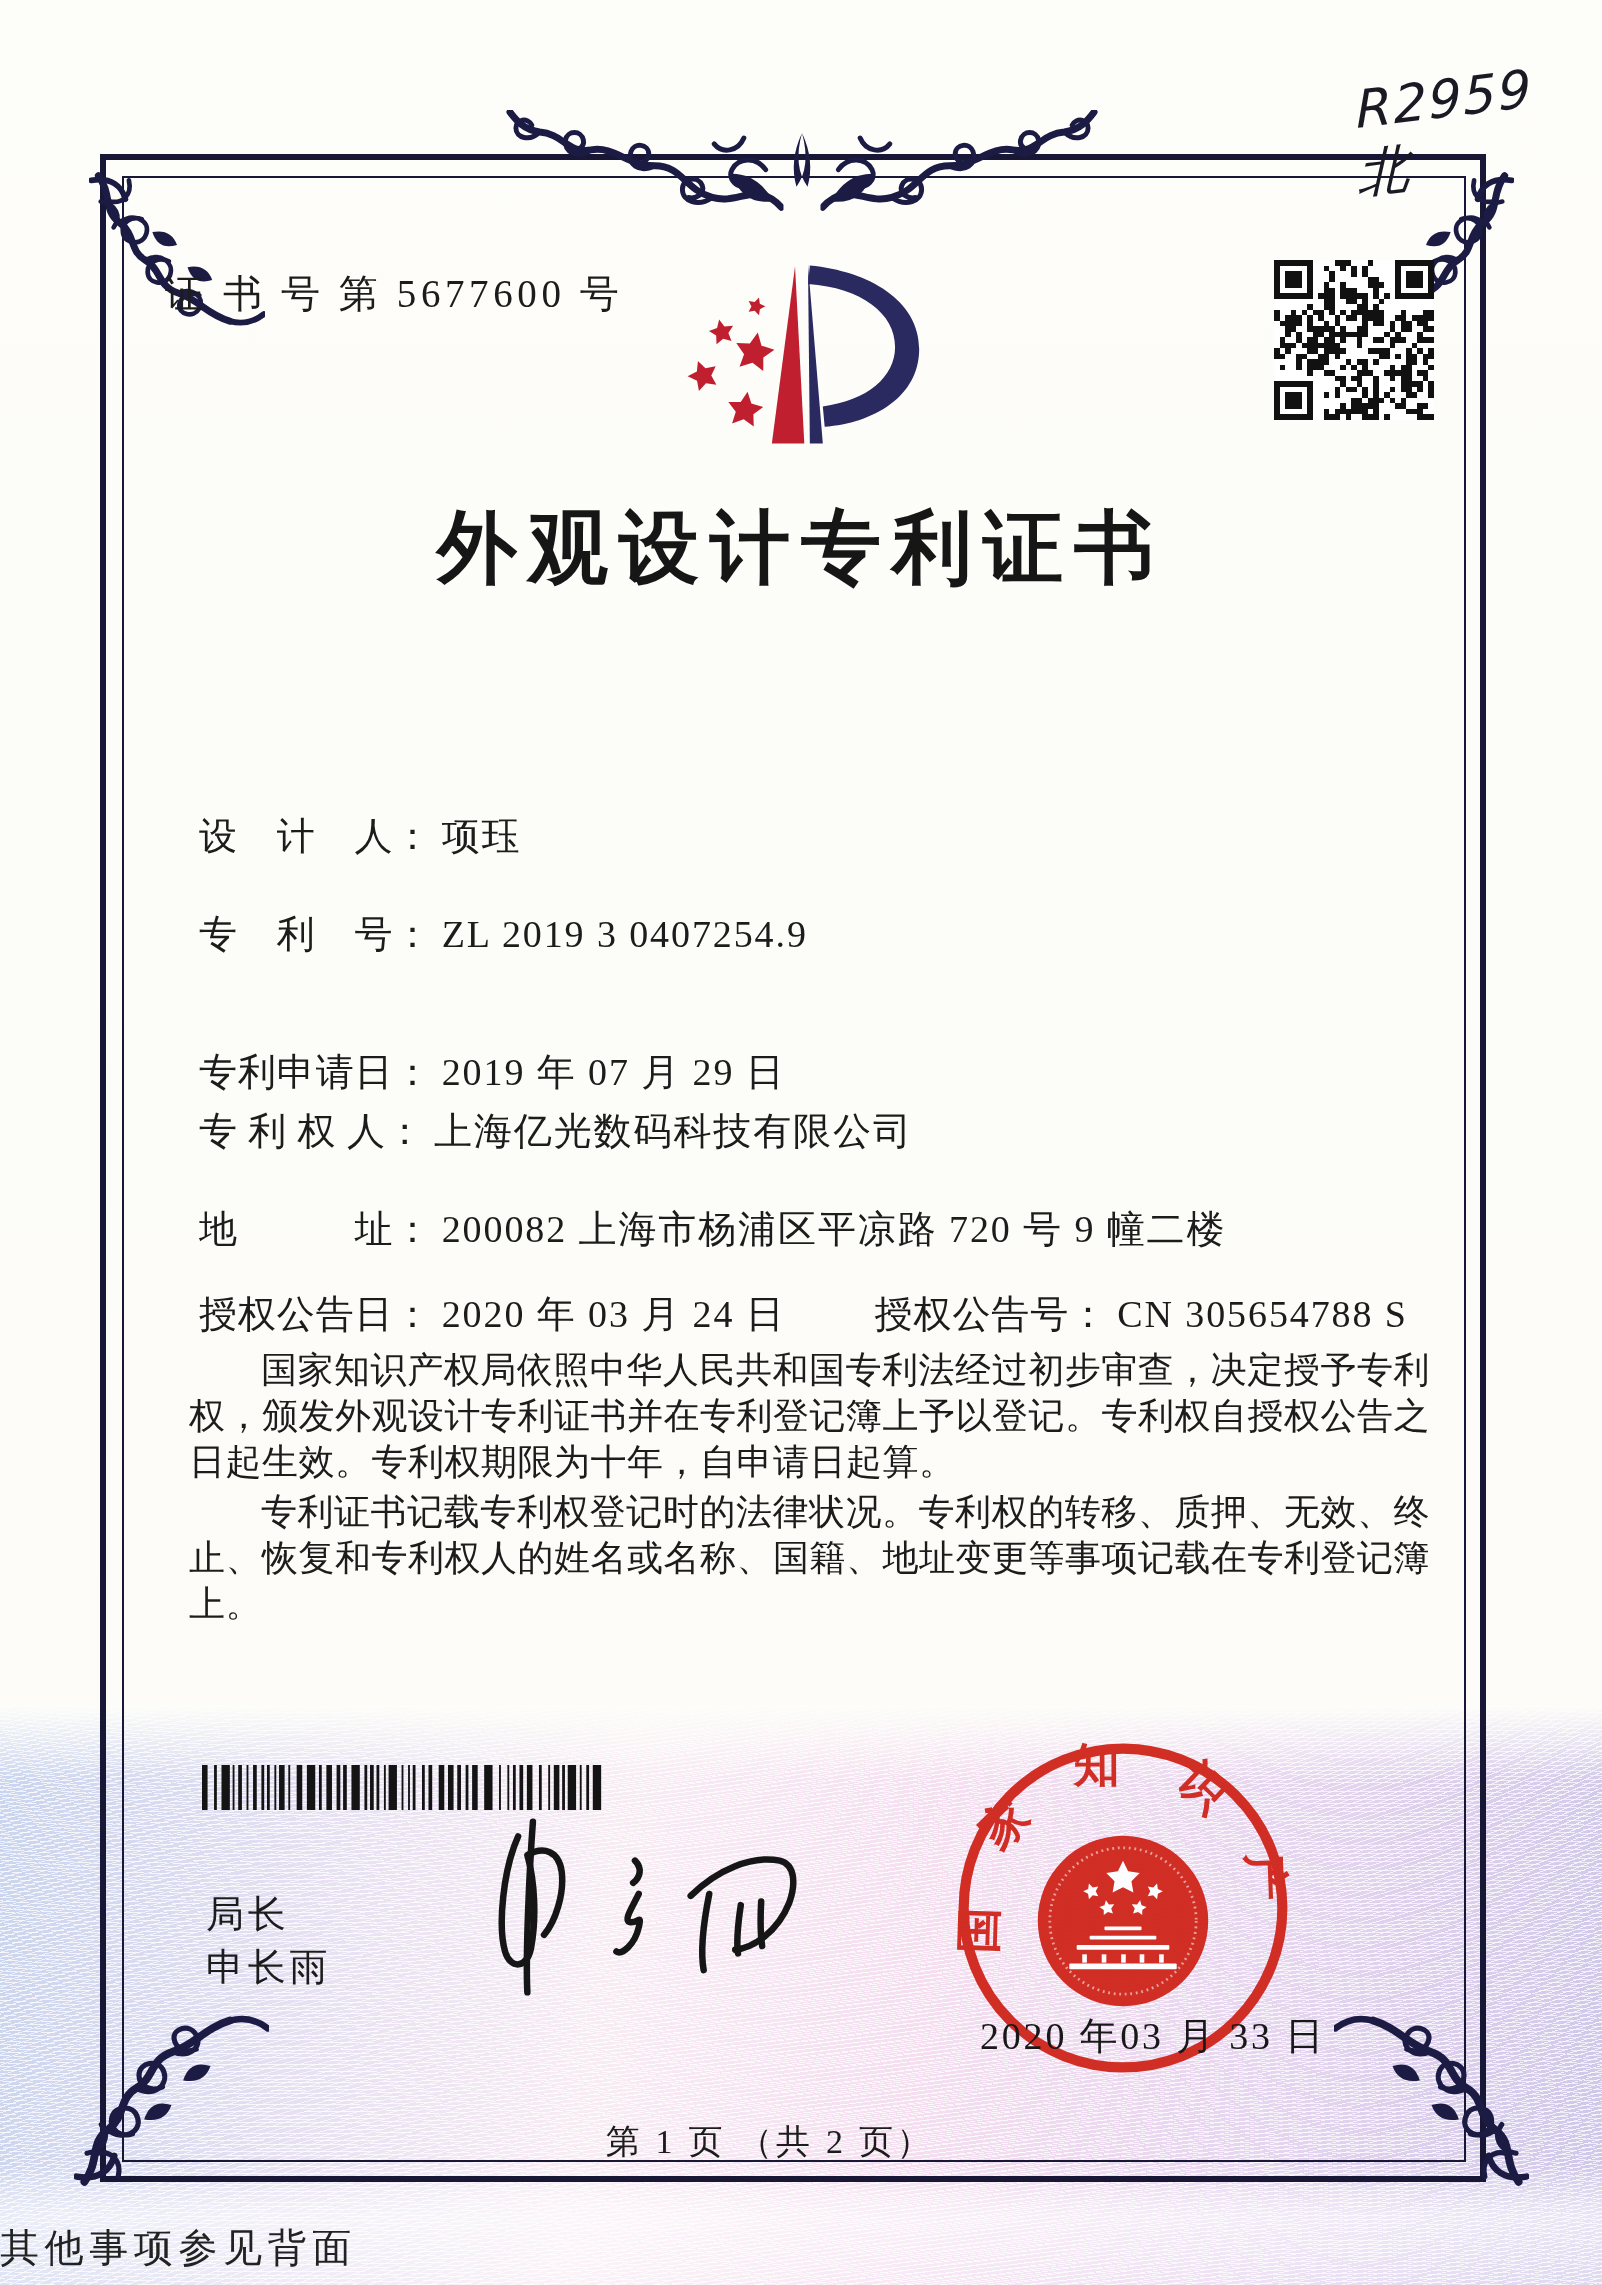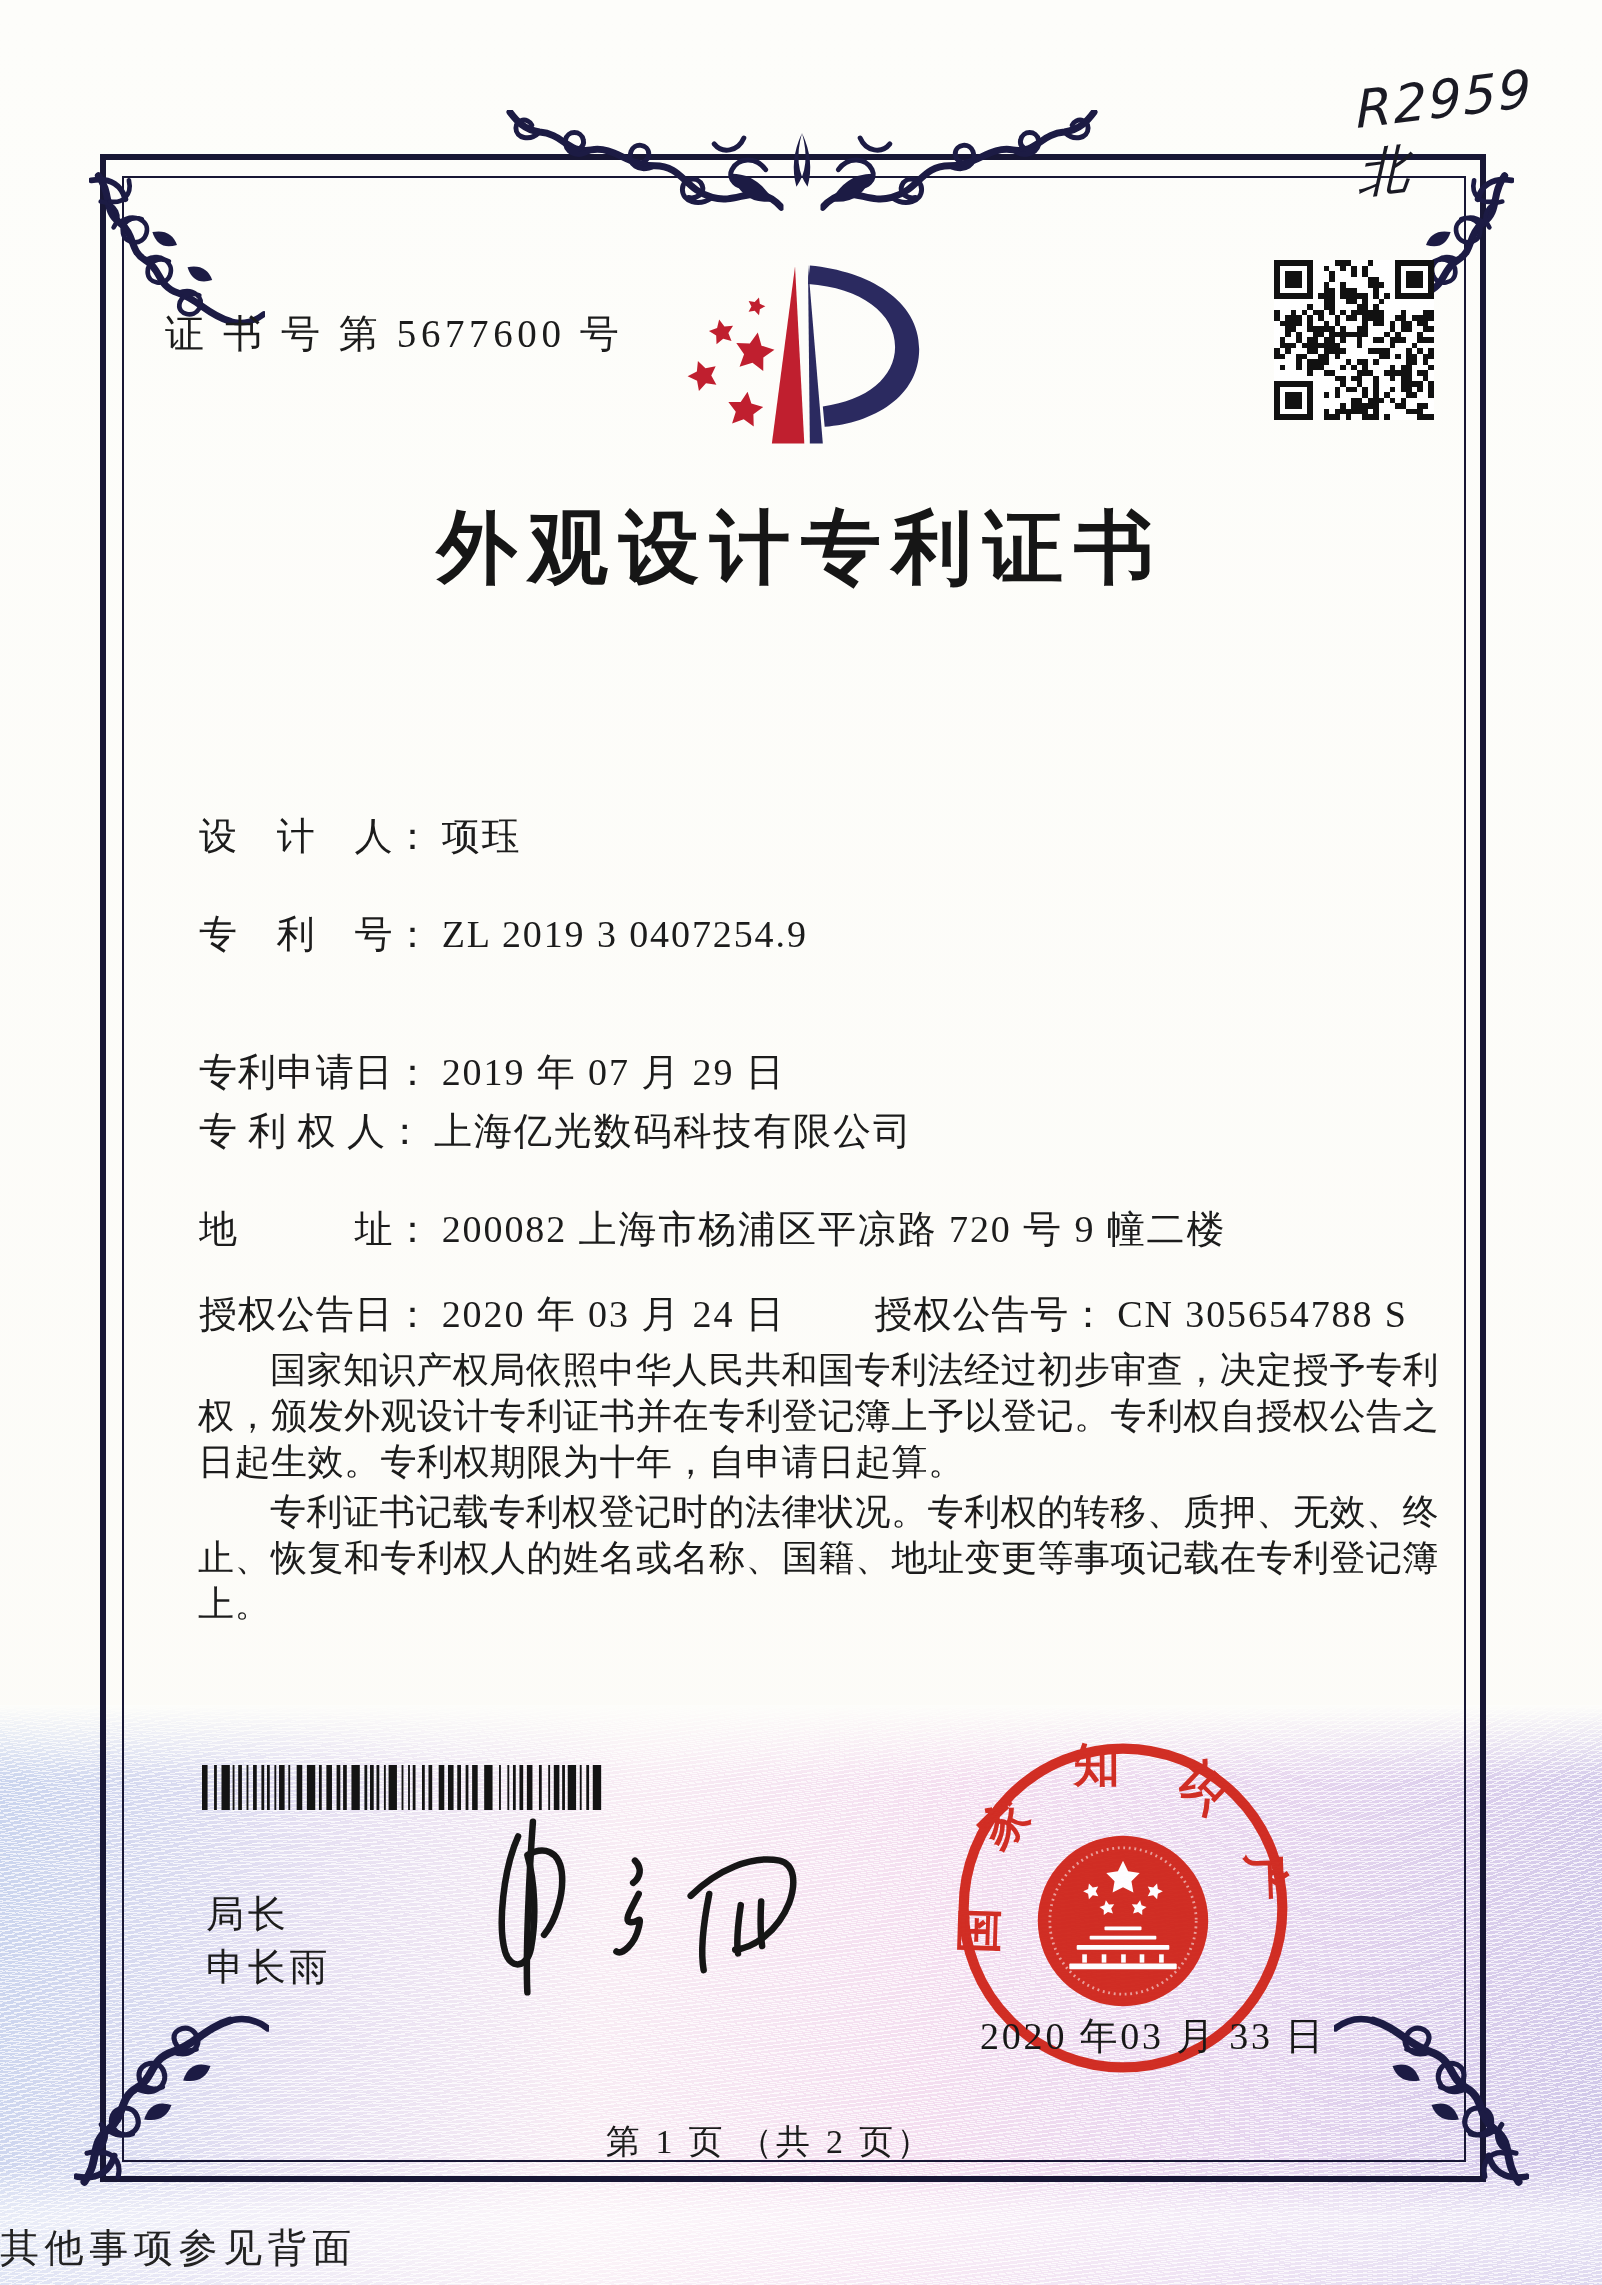--- a/index.html
+++ b/index.html
@@ -21,32 +21,32 @@
     background:linear-gradient(180deg,#fdfdfa 0%, rgba(253,253,250,0) 13%);}
   .guilloche::after{content:""; position:absolute; inset:0;
     background:linear-gradient(180deg, rgba(255,255,255,0) 79%, rgba(255,255,255,.55) 88%, rgba(255,255,255,.3) 100%);}
   
   .border-outer{position:absolute; left:100px; top:154px; width:1386px; height:2028px;
     border:6.5px solid #181735; z-index:2; box-sizing:border-box;}
   .border-inner{position:absolute; left:122px; top:176px; width:1344px; height:1986px;
     border:2.8px solid #181735; z-index:2; box-sizing:border-box;}
   .ornament{position:absolute; z-index:3;}
   
-  .cert-no{position:absolute; left:165px; top:267px; font-size:39px; letter-spacing:4.6px; z-index:4;margin-top:40px;}
+  .cert-no{position:absolute; left:165px; top:267px; font-size:39px; letter-spacing:4.6px; z-index:4;}
   .logo{position:absolute; left:682px; top:256px; width:252px; height:223px; z-index:4;}
   .qr{position:absolute; left:1274px; top:260px; width:160px; height:160px; z-index:4;}
   .doc-title{position:absolute; left:59px; top:495px; width:1484px; text-align:center;
     font-size:80px; font-weight:700; letter-spacing:11px; z-index:4; color:#161616;}
   
   .field-row{position:absolute; left:199px; font-size:38px; z-index:4; white-space:nowrap;}
   .flabel{letter-spacing:0.9px;}
   .fvalue{margin-left:9.3px; letter-spacing:1.9px;}
   .grant-no{margin-left:89px;}
   
-  .body-text{position:absolute; left:198px; top:1347px; width:1241px; z-index:4;}
+  .body-text{position:absolute; left:189px; top:1347px; width:1241px; z-index:4;}
   .body-text p{margin:0; font-size:36px; line-height:46px; text-align:justify;
     text-indent:2em; letter-spacing:0.5px;}
   .body-text p + p{margin-top:3.7px;}
   
   .barcode{position:absolute; left:202px; top:1765px; width:401px; height:45px; z-index:4; fill:#141414;}
   .director-title{position:absolute; left:206px; top:1877px; font-size:38px; letter-spacing:3.7px; z-index:4;margin-top:12px;}
   .director-name{position:absolute; left:206px; top:1942px; font-size:38px; letter-spacing:3.7px; z-index:4;}
   .signature{position:absolute; left:429px; top:1816px; width:399px; height:182px; z-index:5;}
   .seal{position:absolute; left:947px; top:1732px; width:352px; height:352px; z-index:4; opacity:.94;}
   .seal-date{position:absolute; left:980px; top:2011px; font-size:38px; letter-spacing:2.8px; z-index:5; color:#181818;}

